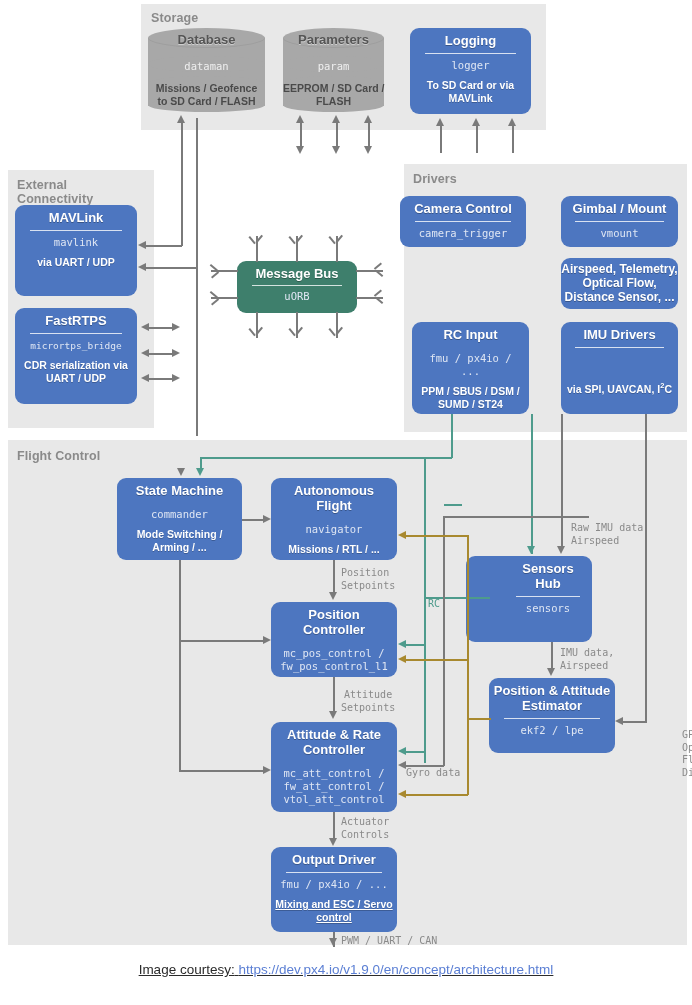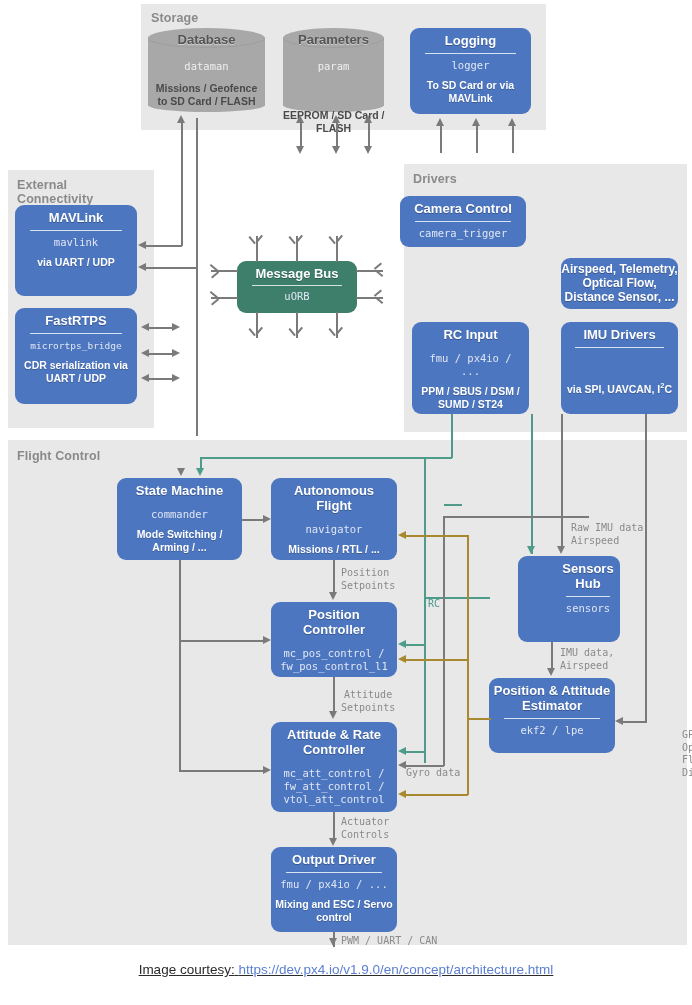--- a/index.html
+++ b/index.html
@@ -93,21 +93,21 @@
 
   <div class="cyl" style="left:283px;top:28px;width:101px;height:80px;">
     <div class="band" style="top:10px;height:46px;"></div>
     <div class="cap" style="top:0;"></div>
     <div class="bandcap" style="top:28px;"></div>
     <div class="bandcap" style="top:48px;"></div>
     <div class="band" style="top:56px;height:22px;"></div>
     <div class="bandcap" style="top:70px;height:14px;"></div>
     <div class="ctitle" style="top:4px;">Parameters</div>
     <div class="cmono" style="top:32px;">param</div>
-    <div class="cfoot" style="top:54px;white-space:pre;margin-top:27px;">EEPROM / SD Card /
+    <div class="cfoot" style="top:54px;white-space:pre;">EEPROM / SD Card /
 FLASH</div>
   </div>
 
   <div class="box" style="left:410px;top:28px;width:121px;height:86px;">
     <div class="bt">Logging</div>
     <div class="rule"></div>
     <div class="bm">logger</div>
     <div class="bb" style="white-space:pre;">To SD Card or via
 MAVLink</div>
   </div>
@@ -184,20 +184,25 @@
       <span style="width:9px;height:1.6px;left:-1px;transform:rotate(140deg);transform-origin:0 0;"></span>
       <span style="width:9px;height:1.6px;left:-1px;top:13px;transform:rotate(-140deg);transform-origin:0 0;"></span>
     </div>
 
   <div class="box" style="left:400px;top:196px;width:126px;height:51px;">
     <div class="bt">Camera Control</div>
     <div class="rule"></div>
     <div class="bm">camera_trigger</div>
   </div>
 
+  <div class="box" style="left:561px;top:196px;width:117px;height:51px;">
+    <div class="bt">Gimbal / Mount</div>
+    <div class="rule"></div>
+    <div class="bm">vmount</div>
+  </div>
 
 
   <div class="box headonly" style="left:561px;top:258px;width:117px;height:51px;justify-content:center;">
     <div class="bt" style="white-space:pre;font-size:12px;line-height:14px;">Airspeed, Telemetry,
 Optical Flow,
 Distance Sensor, ...</div>
   </div>
 
   <div class="box" style="left:412px;top:322px;width:117px;height:92px;">
     <div class="bt">RC Input</div>
@@ -241,25 +246,25 @@
     <div class="rule"></div>
     <div class="bm" style="white-space:pre;">mc_att_control /
 fw_att_control /
 vtol_att_control</div>
   </div>
 
   <div class="box" style="left:271px;top:847px;width:126px;height:85px;">
     <div class="bt">Output Driver</div>
     <div class="rule"></div>
     <div class="bm">fmu / px4io / ...</div>
-    <div class="bb" style="white-space:pre;">Mixing and ESC / Servo
+    <div class="bb" style="white-space:pre;text-decoration:underline;">Mixing and ESC / Servo
 control</div>
   </div>
 
-  <div class="box" style="left:518px;top:556px;width:102px;height:86px;padding-left:44px;">
+  <div class="box" style="left:466px;top:556px;width:126px;height:86px;padding-left:44px;">
     <div class="bt">Sensors Hub</div>
     <div class="rule"></div>
     <div class="bm">sensors</div>
   </div>
 
   <div class="box" style="left:489px;top:678px;width:126px;height:75px;">
     <div class="bt" style="white-space:pre;text-align:center;">Position &amp; Attitude
 Estimator</div>
     <div class="rule"></div>
     <div class="bm">ekf2 / lpe</div>

